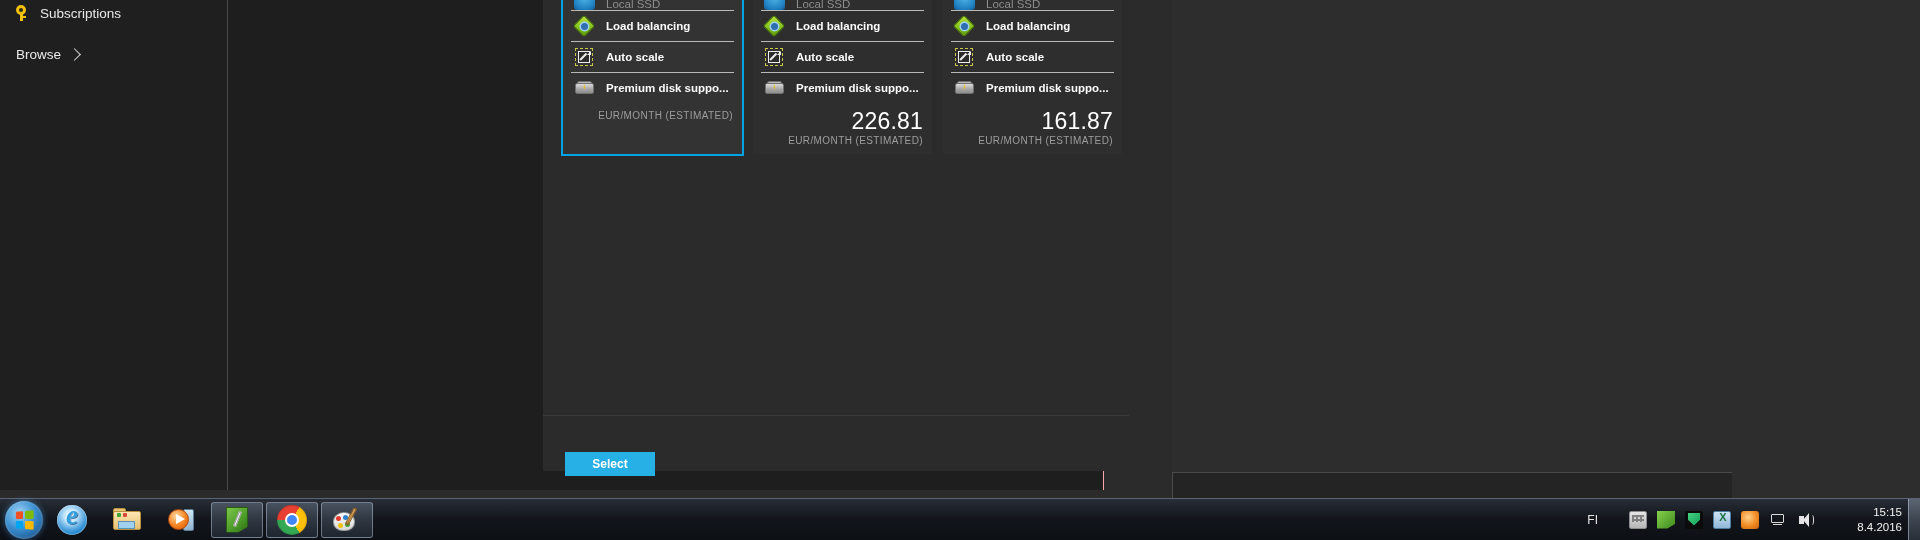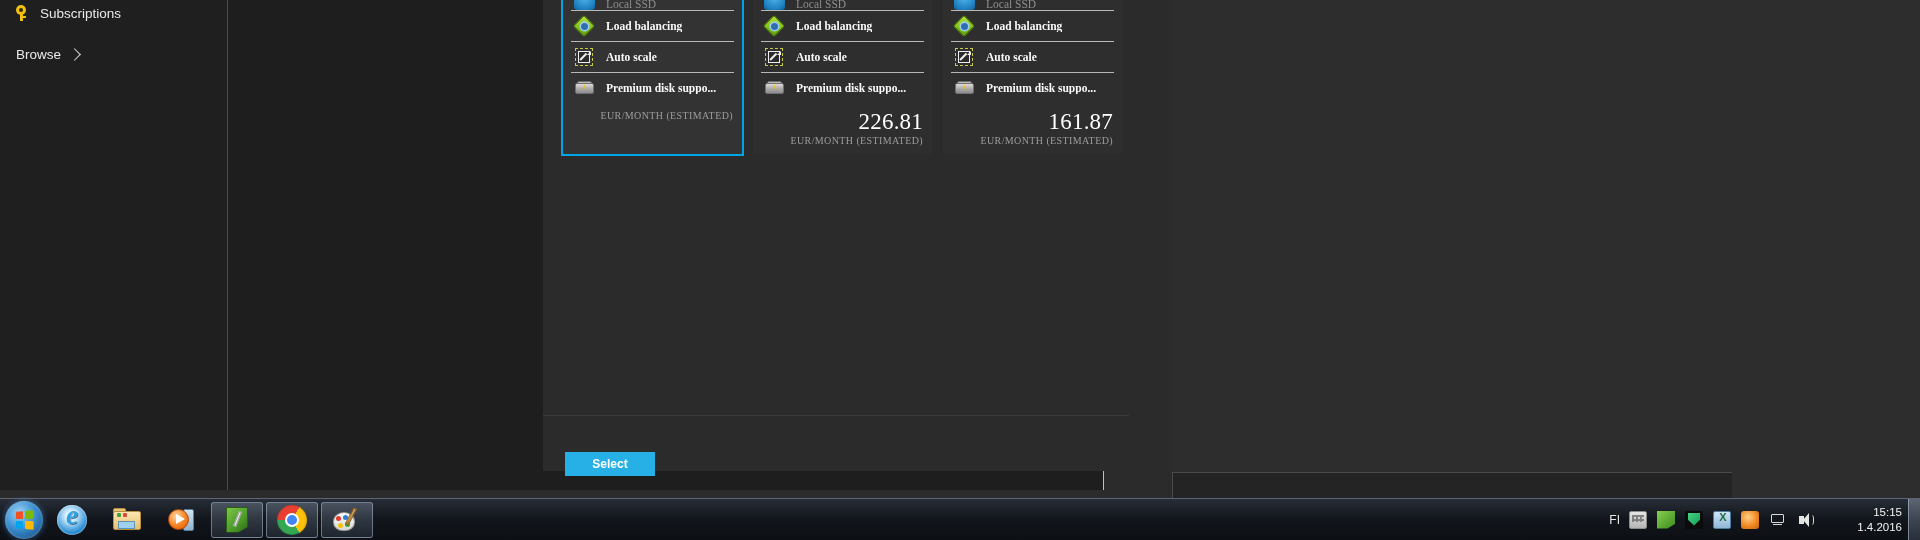--- a/index.html
+++ b/index.html
@@ -94,21 +94,20 @@
   }
   .blade-divider {
     position: absolute; left: 26px; top: 38px;
     width: 264px; height: 1px; background: #4f4f4f;
   }
 
   
   .blade-pricing {
     position: absolute; left: 543px; top: 0; width: 586px; height: 415px;
     background: #2b2b2b;
-    font-family: Liberation Serif, serif;
   }
   .tier-strip {
     position: absolute; left: 20px; top: 0;
     display: flex; gap: 11px;
   }
   .tier-card {
     width: 179px;
     background: #2e2e2e;
     position: relative;
   }
@@ -351,21 +350,21 @@
     background: linear-gradient(180deg,#d9a35a,#a9762f);
     transform: rotate(28deg); border: 1px solid #8a5f22; border-radius: 1px;
   }
 
   
   .tray {
     margin-left: auto; display: flex; align-items: center;
     height: 42px; padding-right: 0;
   }
   .tray-lang {
-    color: #e6e6e6; font-size: 12px; margin-right: 4px;
+    color: #e6e6e6; font-size: 12px; margin-right: 26px;
   }
   .tray-ico { width: 18px; height: 18px; margin: 0 5px; position: relative; flex: none; }
   .t-keyboard {
     background: linear-gradient(180deg,#e6e6e6,#b5b5b5);
     border: 1px solid #8c8c8c; border-radius: 2px;
   }
   .t-keyboard::after {
     content: ""; position: absolute; left: 2px; top: 3px; right: 2px; bottom: 6px;
     background:
       repeating-linear-gradient(90deg, #6d6d6d 0 2px, transparent 2px 4px),
@@ -645,20 +644,20 @@
         <span class="mon"></span>
           <span class="base"></span>
       </span>
       <span class="tray-ico t-speaker">
         <span class="sp"></span>
           <span class="cone"></span>
           <span class="wave"></span>
       </span>
       <div class="clock">
         <div>15:15</div>
-        <div>1.4.2016</div>
+        <div>8.4.2016</div>
       </div>
       <span class="show-desktop"></span>
     </div>
 
   </div>
 
 </div>
 
 </body></html>

